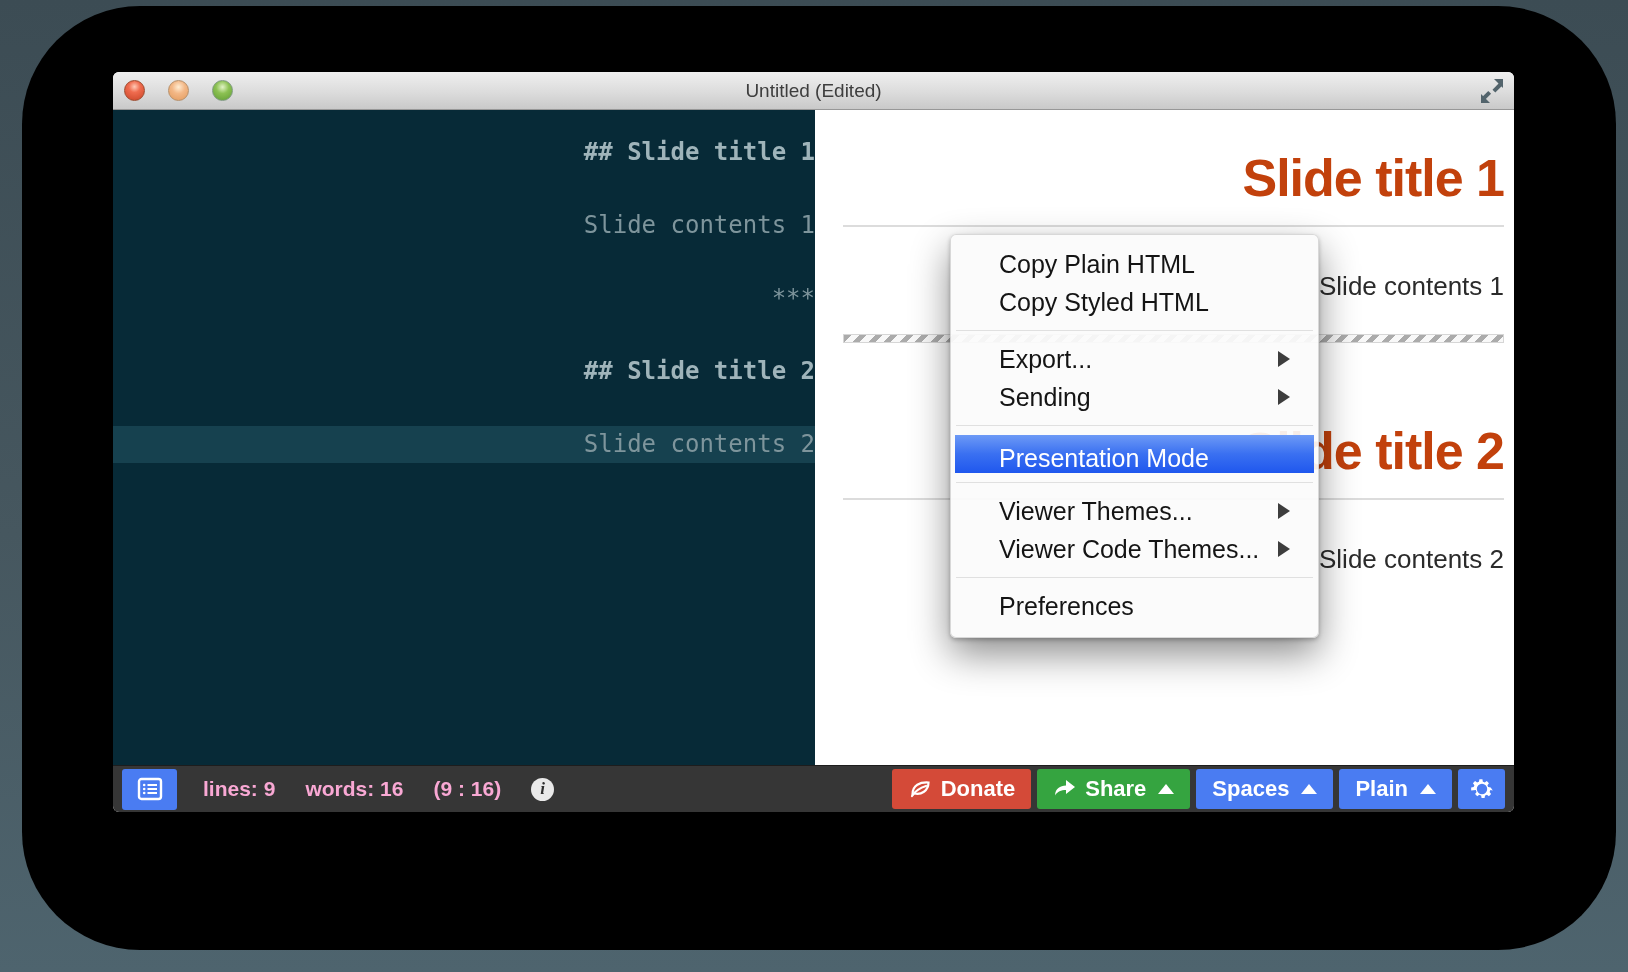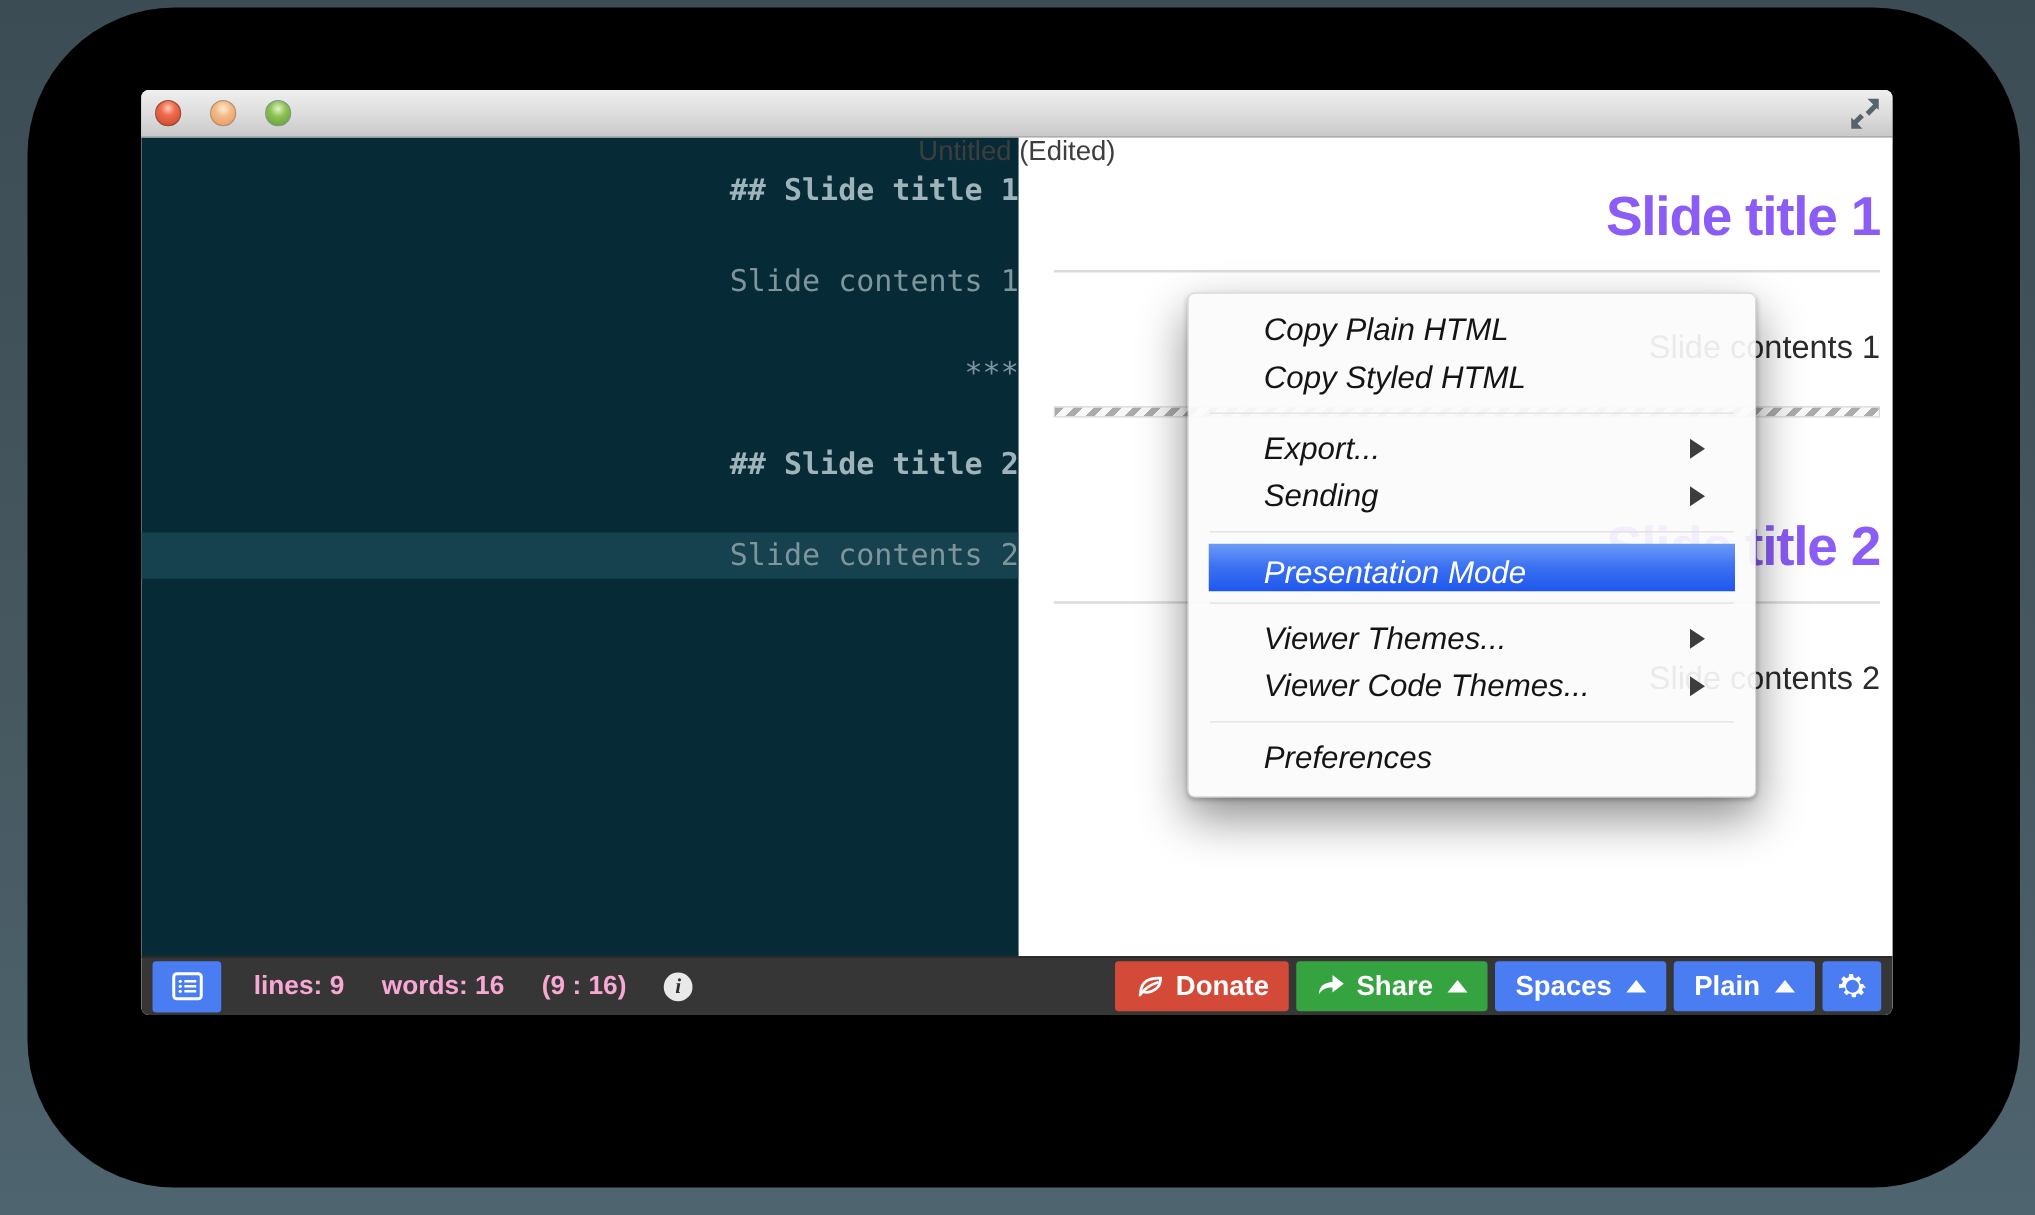--- a/index.html
+++ b/index.html
@@ -15,21 +15,21 @@
 
   
   .window { position:absolute; left:113px; top:72px; width:1401px; height:740px;
             border-radius:6px; overflow:hidden; display:flex; flex-direction:column;
             background:#fff; }
 
   .titlebar { position:relative; height:38px; flex:0 0 38px;
               background:linear-gradient(180deg,#efefef 0%,#dcdcdc 55%,#c9c9c9 100%);
               border-bottom:1px solid #979797; }
   .title { position:absolute; left:0; right:0; top:0; height:38px; line-height:38px;
-           text-align:center; font-size:22px; color:#3e3e3e;margin-top:30px; }
+           text-align:center; font-size:19px; color:#3e3e3e; }
   .lights { position:absolute; left:11px; top:8px; display:flex; gap:23px; }
   .light { width:21px; height:21px; border-radius:50%; }
   .light.red   { background:radial-gradient(circle at 50% 30%, #ffc9b5 0%, #ef6c4f 35%, #c84326 100%);
                  border:1px solid #9e4a2e; }
   .light.amber { background:radial-gradient(circle at 50% 32%, #ffecd2 0%, #f3b887 40%, #e29a5c 100%);
                  border:1px solid #b7906a; }
   .light.green { background:radial-gradient(circle at 50% 32%, #e2f3c6 0%, #8cc153 40%, #5f9c33 100%);
                  border:1px solid #7e9a7f; }
   .resize-btn { position:absolute; right:7px; top:4px; width:32px; height:32px; }
 
@@ -37,21 +37,21 @@
 
   
   .editor { width:702px; flex:0 0 702px; background:#072a37; padding-top:24px;
             font-family:"DejaVu Sans Mono", monospace; font-size:24px; overflow:hidden; }
   .ed-line { height:36.5px; line-height:36.5px; padding-left:12px; white-space:pre; color:#7e959c; }
   .ed-line.header { color:#9fb4ba; font-weight:bold; }
   .ed-line.current { background:#16414f; }
 
   
   .preview { flex:1 1 auto; background:#fff; padding:26px 10px 0 28px; overflow:hidden; }
-  .pv-title { font-size:44px; font-weight:bold; letter-spacing:-1px; color:#8b5cf6;
+  .pv-title { font-size:52px; font-weight:bold; letter-spacing:-1px; color:#c2410c;
               line-height:1.1; margin-top:14px; }
   .pv-rule { border:0; border-top:2px solid #dcdcdc; margin:18px 0 0; }
   .pv-body { font-size:26px; color:#2b2b2b; margin-top:44px; }
   .pv-hatch { height:9px; margin-top:32px;
               background:repeating-linear-gradient(135deg,#ababab 0 5px,#f8f8f8 5px 11px);
               border:1px solid #d6d6d6; }
   .pv-title.second { margin-top:80px; }
 
   
   .statusbar { flex:0 0 47px; height:47px; background:#363636; border-top:1px solid #1d1d1d;
@@ -68,24 +68,24 @@
             border:none; cursor:pointer; font-family:"Liberation Sans", sans-serif; }
   .sb-btn .ic { margin-right:9px; display:flex; }
   .caret-up { width:0; height:0; border-left:8px solid transparent; border-right:8px solid transparent;
               border-bottom:10px solid #fff; margin-left:12px; }
   .btn-donate { background:var(--red,#d44a38); }
   .btn-share  { background:var(--green,#35a440); }
   .btn-blue   { background:var(--blue,#4a7cf2); }
   .btn-gear   { background:var(--blue,#4a7cf2); width:47px; padding:0; justify-content:center; }
 
   
-  .ctx-menu { position:absolute; left:950px; top:234px; width:455px; z-index:50;
+  .ctx-menu { position:absolute; left:950px; top:234px; width:369px; z-index:50;
               background:rgba(251,251,251,0.92); border:1px solid rgba(0,0,0,0.14);
-              border-radius:6px; padding:10px 16px 12px;
-              box-shadow:0 2px 4px rgba(0,0,0,0.25), 0 16px 38px rgba(0,0,0,0.45);font-style:italic; }
+              border-radius:6px; padding:10px 4px 12px;
+              box-shadow:0 2px 4px rgba(0,0,0,0.25), 0 16px 38px rgba(0,0,0,0.45); }
   .ctx-item { height:38px; display:flex; align-items:center; padding:0 24px 0 44px;
               font-size:25px; color:#141414; }
   .ctx-item.selected { background:linear-gradient(180deg,#6d9af6 0%,#3a70f1 50%,#1f57ee 100%);
                        color:#fff;align-items:flex-end; }
   .ctx-sep { height:1px; background:#e0e0e0; margin:9px 1px; }
   .ctx-arrow { margin-left:auto; width:0; height:0;
                border-left:12px solid #3d3d3d; border-top:8px solid transparent;
                border-bottom:8px solid transparent; }
 </style>
 </head>

